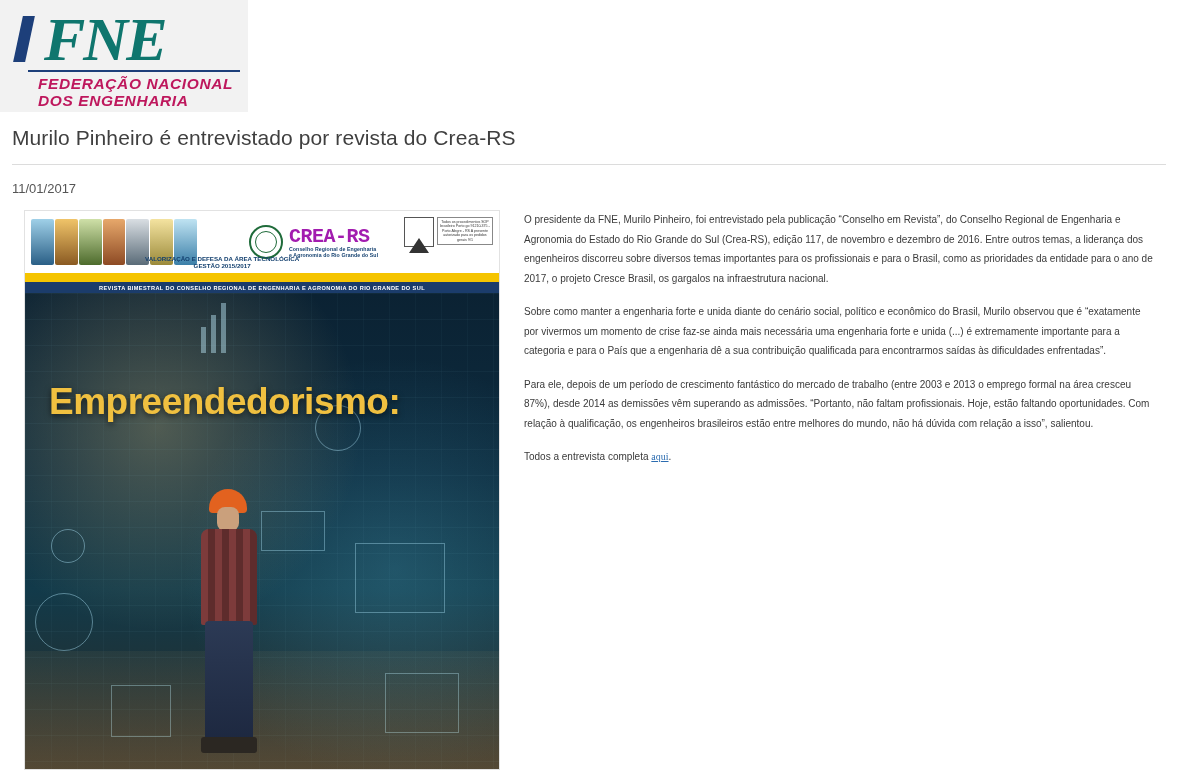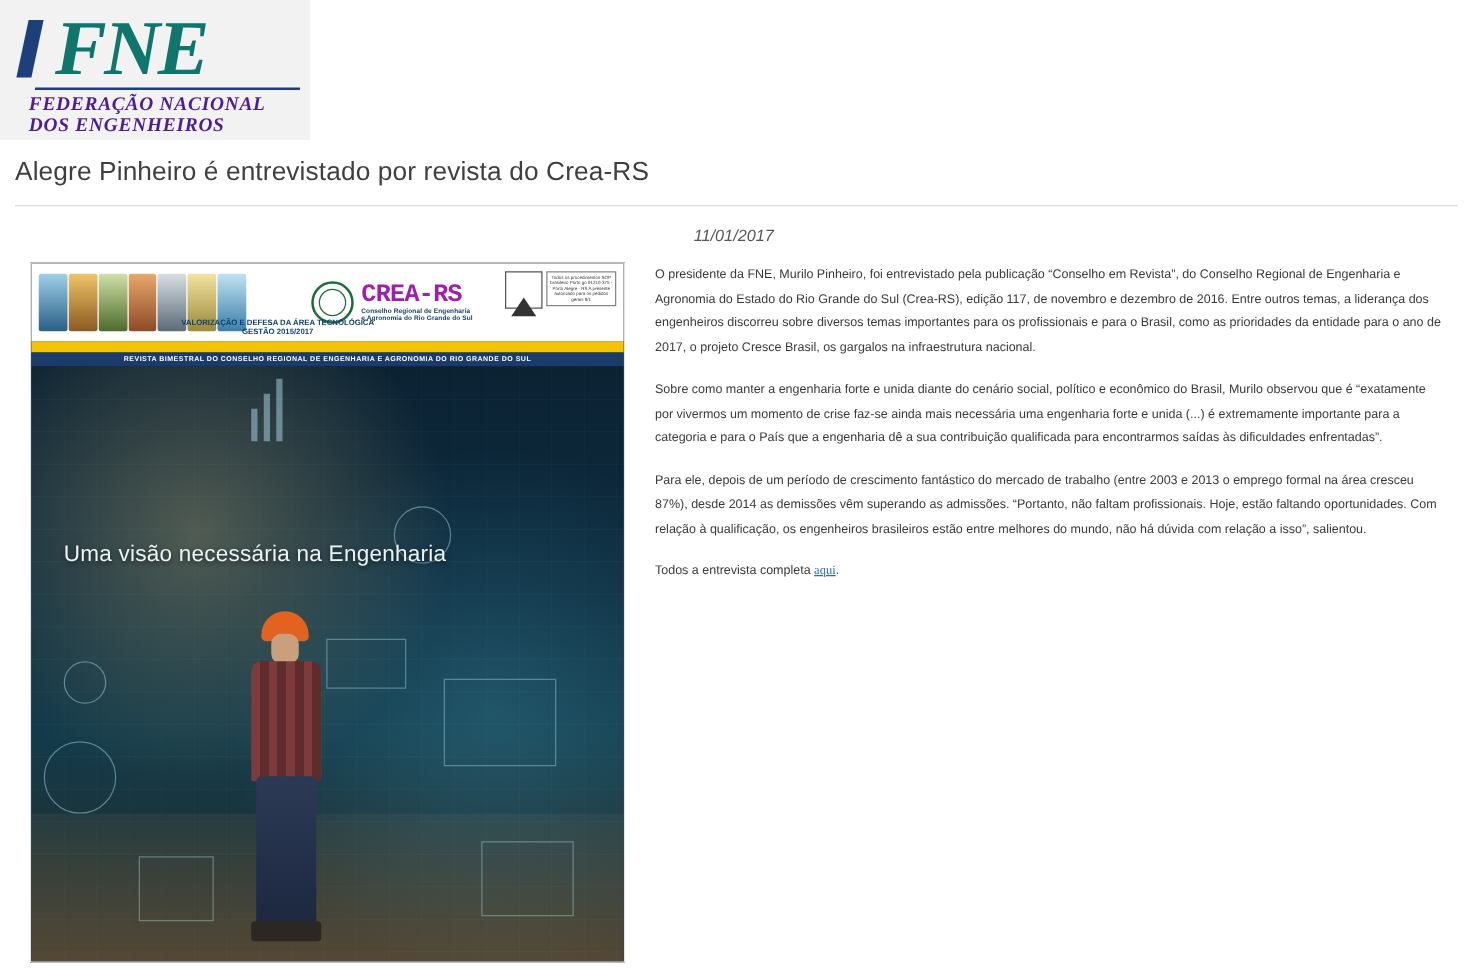--- a/index.html
+++ b/index.html
@@ -40,28 +40,28 @@
     content: "";
     position: absolute;
     left: -26px;
     top: 6px;
     width: 12px;
     height: 46px;
     background: #1d3f7a;
     transform: skewX(-12deg);
   }
   .logo-sub {
-    font-family: Liberation Serif, serif;
+    font-family: Liberation Sans, sans-serif;
     font-size: 15.5px;
     font-weight: bold;
     font-style: italic;
     letter-spacing: 0.6px;
-    color: #4c1d95;
+    color: #be185d;
     line-height: 17px;
-    margin-left: 9px;
+    margin-left: 24px;
   }
   .logo-rule {
     width: 212px;
     height: 2px;
     background: #1d3f7a;
     margin: 2px 0 3px 14px;
   }
 
   
   .page-title {
@@ -73,24 +73,22 @@
     letter-spacing: 0.1px;
   }
   .title-divider {
     border: none;
     border-top: 1px solid #dcdcdc;
     margin: 14px 12px 0 12px;
   }
 
   .post-date {
     font-size: 13px;
-    font-style: italic;
     color: #555555;
     padding: 16px 16px 0 12px;
-    text-align: center;
   }
 
   
   .content {
     display: flex;
     align-items: flex-start;
     padding: 14px 0 0 0;
   }
   .left-col {
     width: 500px;
@@ -342,24 +340,24 @@
     background: linear-gradient(180deg, rgba(255,200,120,0.05), rgba(230,180,110,0.22));
   }
 </style>
 </head>
 <body>
 
 <div class="logo-block">
   <div class="logo-fne">FNE</div>
   <div class="logo-rule"></div>
   <div class="logo-sub">FEDERAÇÃO NACIONAL</div>
-  <div class="logo-sub">DOS ENGENHEIROS</div>
+  <div class="logo-sub">DOS ENGENHARIA</div>
 </div>
 
-<h1 class="page-title">Alegre Pinheiro é entrevistado por revista do Crea-RS</h1>
+<h1 class="page-title">Murilo Pinheiro é entrevistado por revista do Crea-RS</h1>
 <hr class="title-divider">
 <div class="post-date">11/01/2017</div>
 
 <div class="content">
 
   <div class="left-col">
     <div class="cover">
 
       <div class="cover-top">
         <div class="photostrip">
@@ -402,21 +400,21 @@
         <div class="bp-circle" style="left:26px; top:236px; width:34px; height:34px;"></div>
         <div class="bp-circle" style="left:290px; top:112px; width:46px; height:46px;"></div>
         <div class="bp-rect" style="left:236px; top:218px; width:64px; height:40px;"></div>
         <div class="bp-rect" style="left:330px; top:250px; width=90px; width:90px; height:70px;"></div>
         <div class="bp-rect" style="left:86px; top:392px; width:60px; height:52px;"></div>
         <div class="bp-rect" style="left:360px; top:380px; width:74px; height:60px;"></div>
         <div class="bp-bar" style="left:176px; top:34px; width:5px; height:26px;"></div>
         <div class="bp-bar" style="left:186px; top:22px; width:5px; height:38px;"></div>
         <div class="bp-bar" style="left:196px; top:10px; width:5px; height:50px;"></div>
 
-        <div class="cover-subtitle">Uma visão necessária na Engenharia</div>
+        <div class="cover-title">Empreendedorismo:</div>
 
         <div class="ground-glow"></div>
         <div class="worker">
           <div class="helmet"></div>
           <div class="head"></div>
           <div class="torso"></div>
           <div class="legs"></div>
           <div class="boots"></div>
         </div>
       </div>

